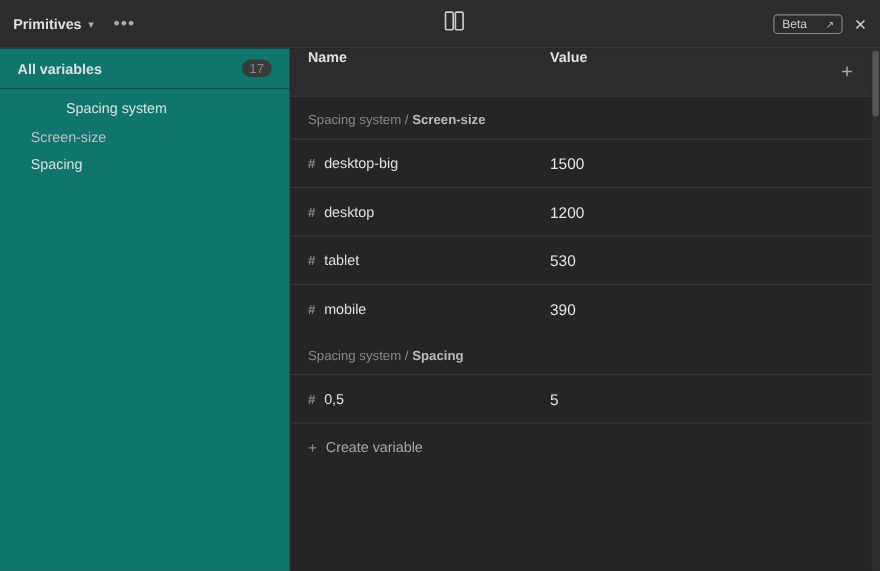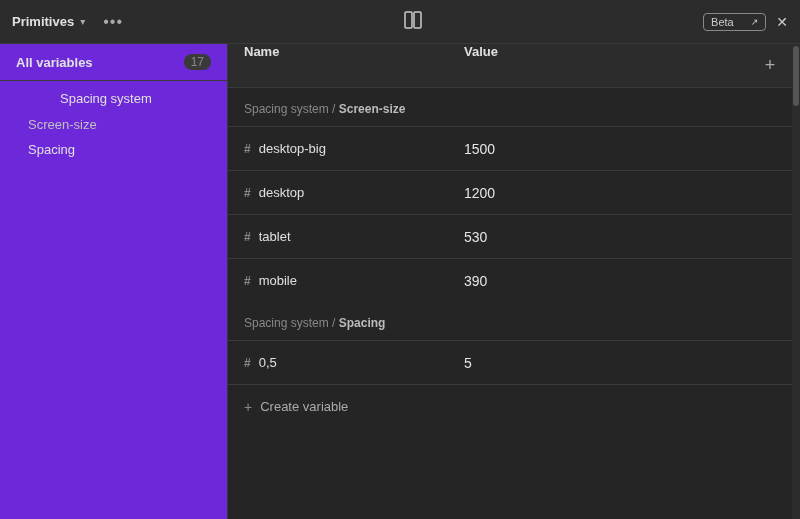--- a/index.html
+++ b/index.html
@@ -80,22 +80,22 @@
 
     
     .main-layout {
       display: flex;
       flex: 1;
       overflow: hidden;
     }
 
     
     .sidebar {
-      width: 228px;
-      background: #6d28d9;
+      width: 264px;
+      background: #0f766e;
       border-right: 1px solid #3a3a3a;
       flex-shrink: 0;
       display: flex;
       flex-direction: column;
       overflow-y: auto;
     }
     .sidebar-all-vars {
       display: flex;
       align-items: center;
       justify-content: space-between;

